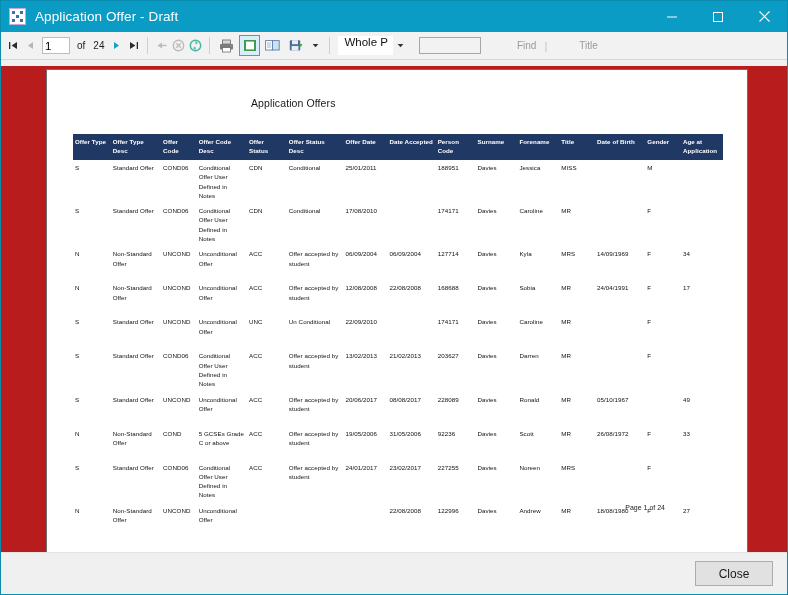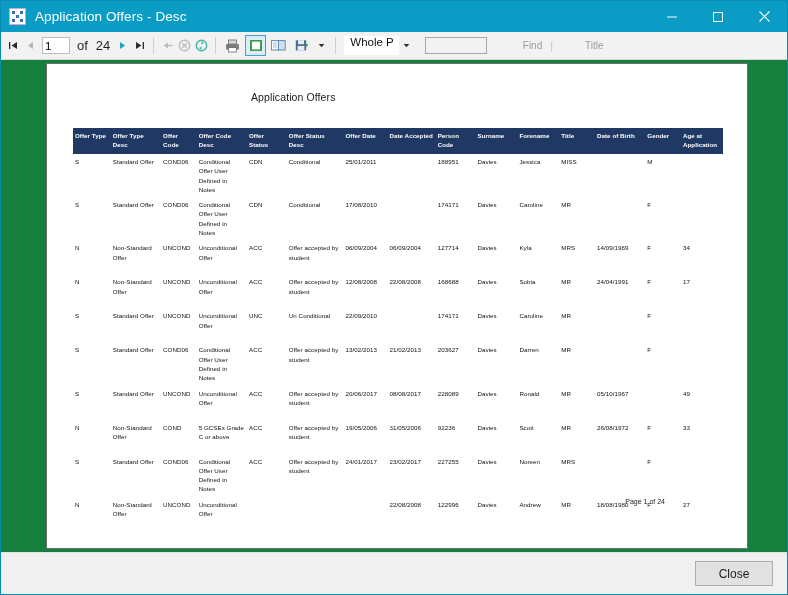--- a/index.html
+++ b/index.html
@@ -62,21 +62,21 @@
     color:#2a2a2a;font-size:10px;
   }
   .tb-ico.disabled{color:#b6b6b6;}
   .tb-ico.teal{color:#1a9db5;}
   .page-input{
     width:28px;height:17px;border:1px solid #bdbdbd;background:#fff;
     font-family:"Liberation Sans", sans-serif;font-size:11.5px;
     text-align:left;padding:0 2px;margin:0 3px;box-sizing:border-box;
     color:#000;outline:none;
   }
-  .tb-label{font-size:13px;color:#1e1e1e;margin:0 4px;}
+  .tb-label{font-size:10px;color:#1e1e1e;margin:0 4px;}
   .tb-sep{width:1px;height:17px;background:#cfcfcf;margin:0 5px;}
   .icon-btn{
     width:21px;height:21px;display:flex;align-items:center;justify-content:center;
     box-sizing:border-box;margin:0 1px;
   }
   .icon-btn.active{border:1px solid #3ba1d8;background:#d9eefa;}
   .zoom-combo{
     display:flex;align-items:flex-start;background:#fff;border:1px solid #f2f2f2;
     height:19px;margin-left:2px;
   }
@@ -86,22 +86,22 @@
     background:#f2f2f2;font-size:7px;color:#333;
   }
   .find-input{
     width:62px;height:17px;border:1px solid #a6a6a6;background:#f2f2f2;
     margin:0 6px 0 10px;box-sizing:border-box;
   }
   .tb-link{font-size:10px;color:#9b9b9b;margin:0 6px;padding-left:24px;}
   .tb-pipe{color:#c4c4c4;font-size:11px;margin:0 2px;}
   
   .preview-area{
-    flex:1;background:#15803d;
-    position:relative;overflow:hidden;
+    flex:1;background:#b91c1c;
+    position:relative;overflow:hidden;margin-top:6px;
   }
   .page{
     position:absolute;left:46px;top:4px;width:700px;height:484px;
     background:#ffffff;
     box-shadow:0 0 0 1px #6e6e6e;
   }
   .rpt-title{
     position:absolute;left:204px;top:27px;
     font-size:10.5px;color:#1a1a1a;letter-spacing:.1px;
   }
@@ -154,21 +154,21 @@
 <div class="window">
 
   <div class="titlebar">
     <div class="app-icon">
       <span class="dot d1"></span>
         <span class="dot d2"></span>
       <span class="dot d3"></span>
         <span class="dot d4"></span>
       <span class="dot dc"></span>
     </div>
-    <div class="title-text">Application Offers - Desc</div>
+    <div class="title-text">Application Offer - Draft</div>
     <div class="win-buttons">
       <div class="win-btn">
         <svg width="12" height="12" viewBox="0 0 12 12">
             <line x1="1" y1="6" x2="11" y2="6" stroke="#ffffff" stroke-width="1"></line>
           </svg>
       </div>
       <div class="win-btn">
         <svg width="12" height="12" viewBox="0 0 12 12">
             <rect x="1.5" y="1.5" width="9" height="9" fill="none" stroke="#ffffff" stroke-width="1"></rect>
           </svg>

